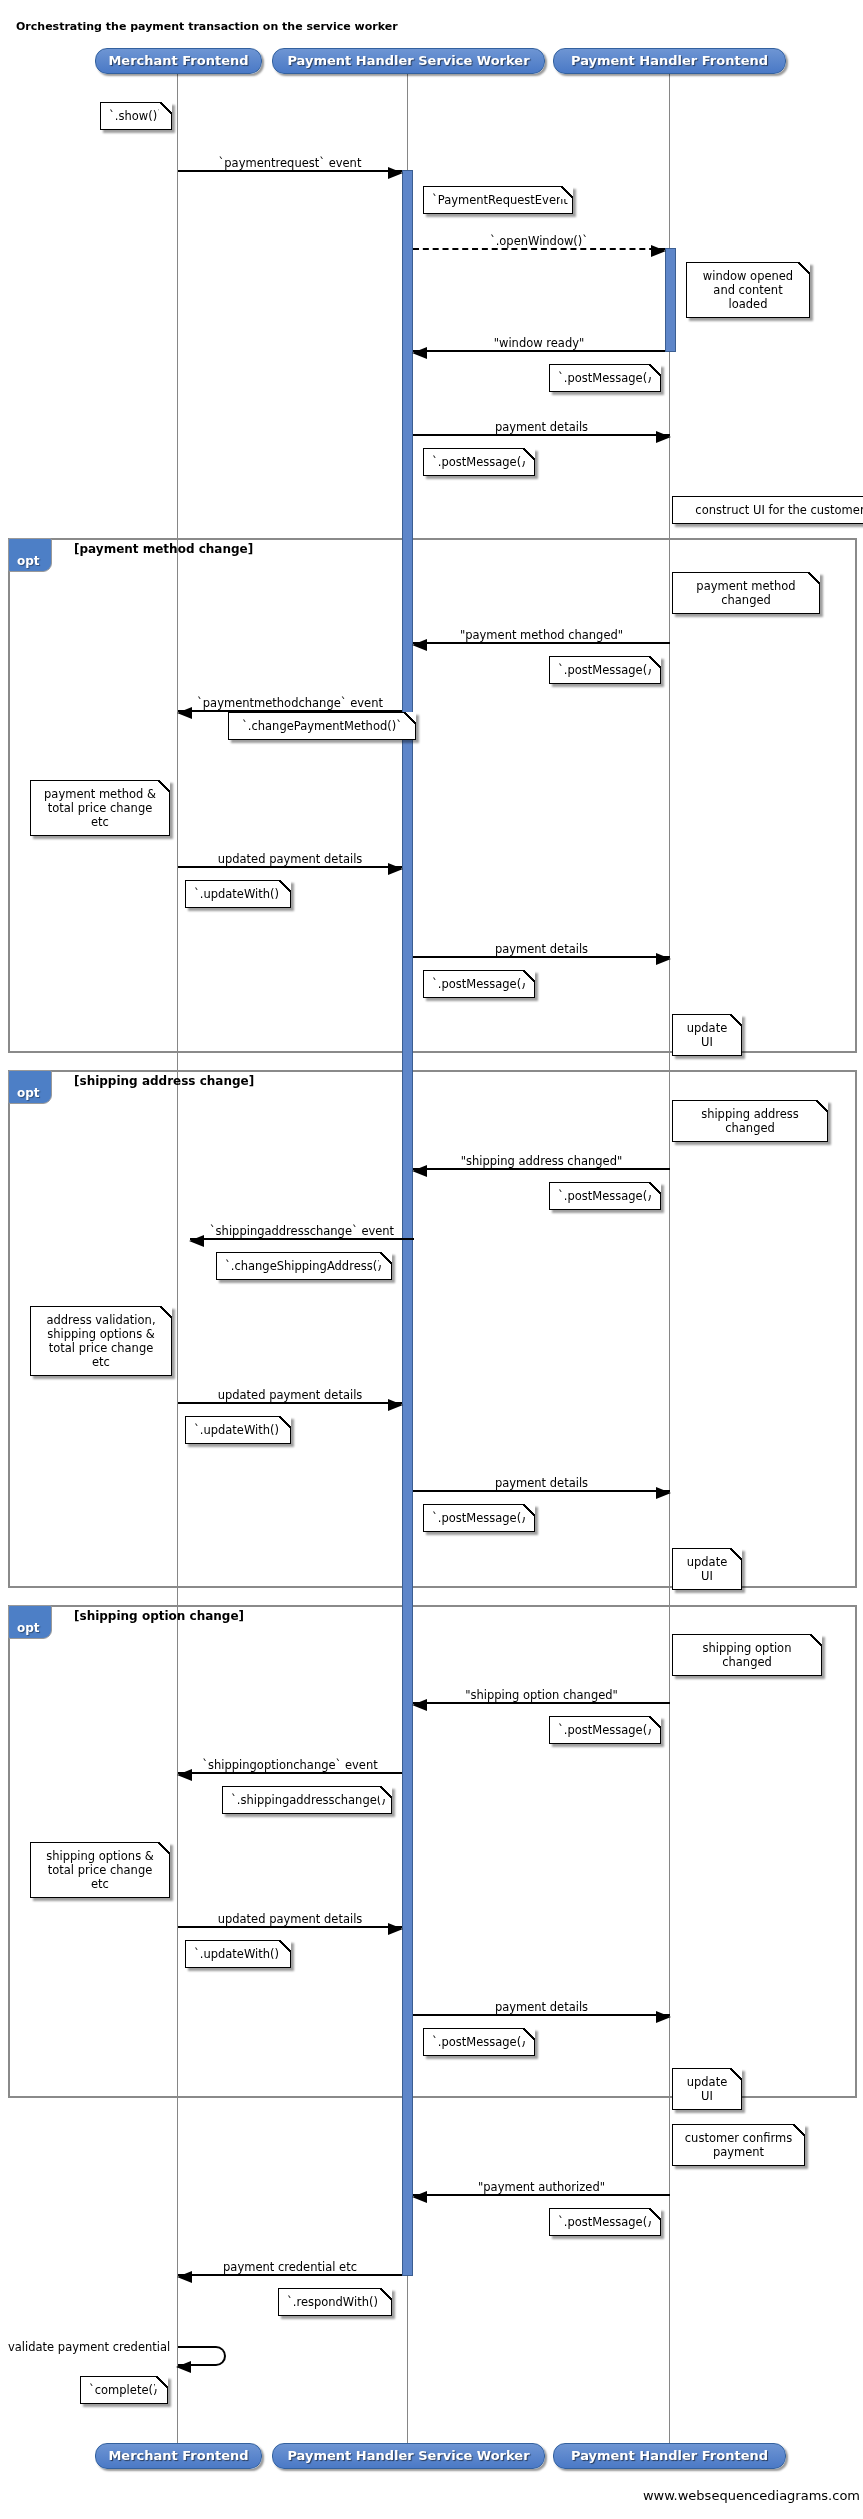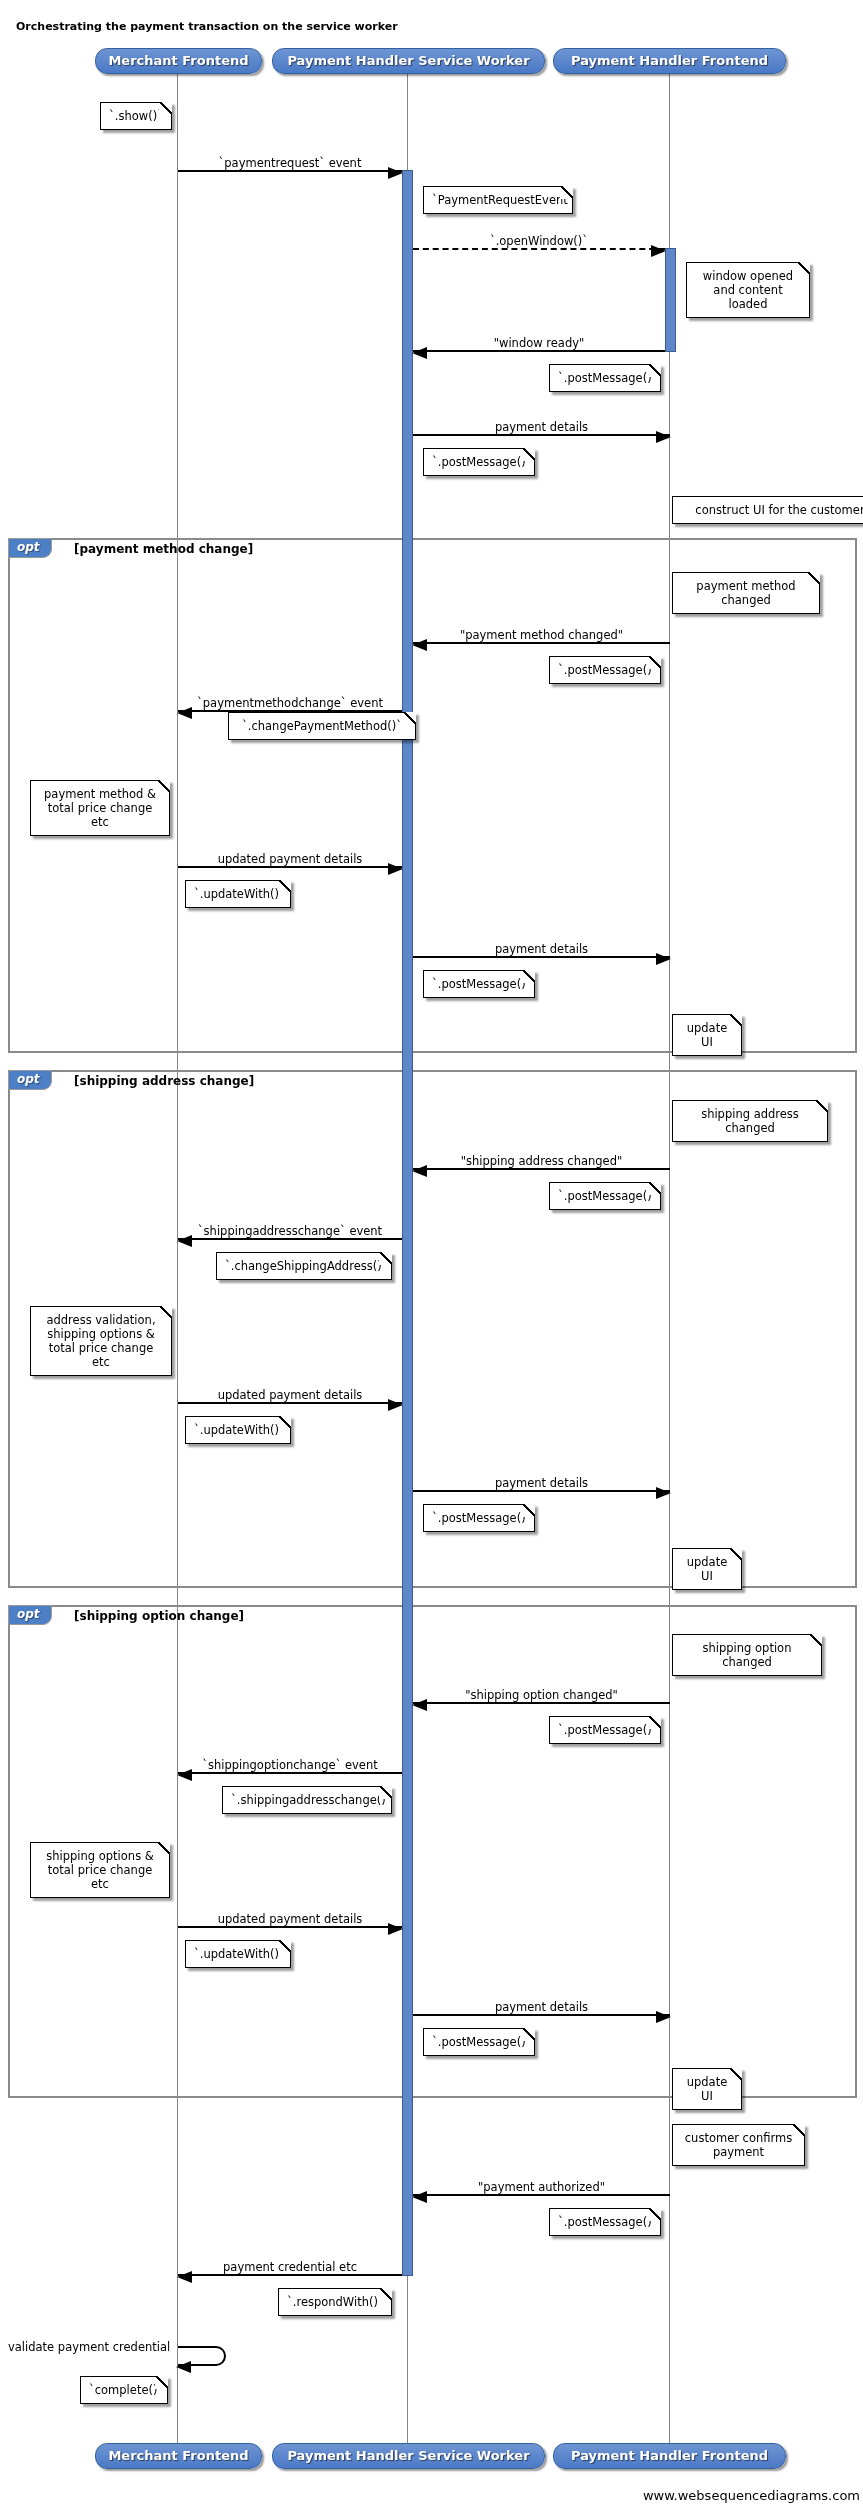--- a/index.html
+++ b/index.html
@@ -22,22 +22,22 @@
     box-shadow: 2px 2px 2px rgba(0,0,0,0.4);
     white-space: nowrap;
   }
   .lifeline { position: absolute; width: 1px; background: #868686; z-index: 1; }
   .activation { position: absolute; width: 11px; background: #5e86c9;
                 border: 1px solid #3b5e91; z-index: 3; }
   .frame { position: absolute; border: 2px solid #8a8a8a; z-index: 2; }
   .frame-tab { position: absolute; left: -2px; top: -2px;
     background: #4d7fc6; border: 1px solid #999999;
     border-radius: 2px 2px 9px 2px; color: #fff; font-weight: bold;
-    font-size: 12px; line-height: 14px; padding: 1px 11px 3px 8px;
-    text-shadow: 1px 1px 1px rgba(0,0,0,0.4); font-style: italic; }
+    font-size: 12px; line-height: 14px; padding: 15px 11px 3px 8px;
+    text-shadow: 1px 1px 1px rgba(0,0,0,0.4); }
   .frame-cond { position: absolute; left: 64px; top: 2px;
     font-weight: bold; font-size: 12px; white-space: nowrap; }
   .note { position: absolute; z-index: 4; background: #fff; border: 1px solid #000;
     box-shadow: 3px 3px 2px rgba(0,0,0,0.38); padding: 6px 8px;
     line-height: 14px; white-space: pre-line; text-align: center; }
   .note::after { content: ""; position: absolute; top: -1px; right: -1px;
     width: 13px; height: 13px;
     background: linear-gradient(to bottom left, #fff 0, #fff 42%, #000 42%, #000 52%, #fff 52%); }
   .msg { position: absolute; z-index: 4; height: 2px; border-top: 2px solid #000; }
   .msg.dashed { border-top-style: dashed; }
@@ -147,21 +147,21 @@
   <div class="note" style="left:672px;top:1014px;width:70px">update UI</div>
 
   <div class="note" style="left:672px;top:1100px;width:156px">shipping address changed</div>
 
   <div class="msg" style="left:413px;top:1168px;width:257px">
     <span class="lbl">"shipping address changed"</span>
     <i class="ah ah-l"></i>
   </div>
   <div class="note" style="left:549px;top:1182px;width:112px">`.postMessage()`</div>
 
-  <div class="msg" style="left:178px;top:1238px;width:224px">
+  <div class="msg" style="left:190px;top:1238px;width:224px">
     <span class="lbl">`shippingaddresschange` event</span>
     <i class="ah ah-l"></i>
   </div>
   <div class="note" style="left:216px;top:1252px;width:176px">`.changeShippingAddress()`</div>
 
   <div class="note" style="left:30px;top:1306px;width:142px">address validation,
 shipping options &amp;
 total price change etc</div>
 
   <div class="msg" style="left:178px;top:1402px;width:224px">

